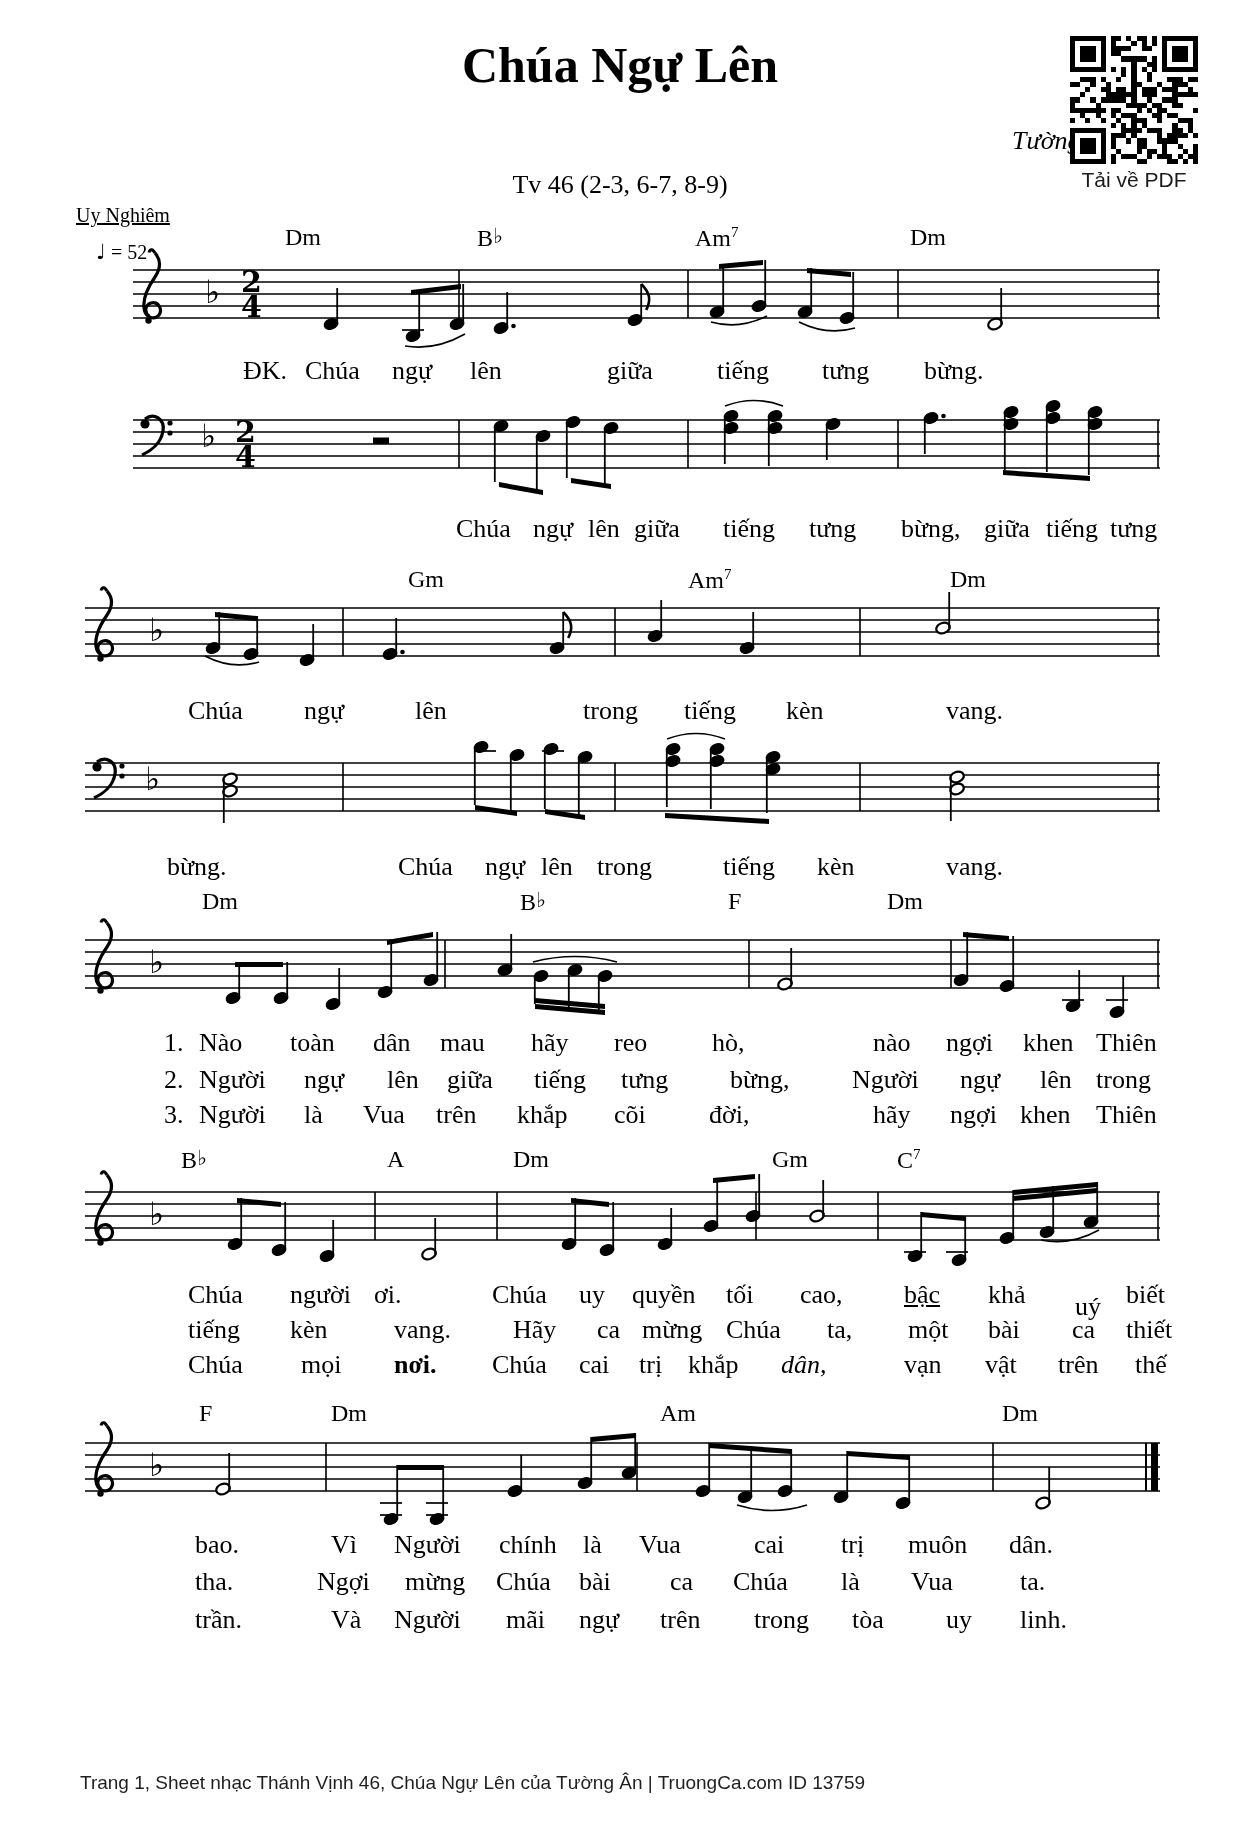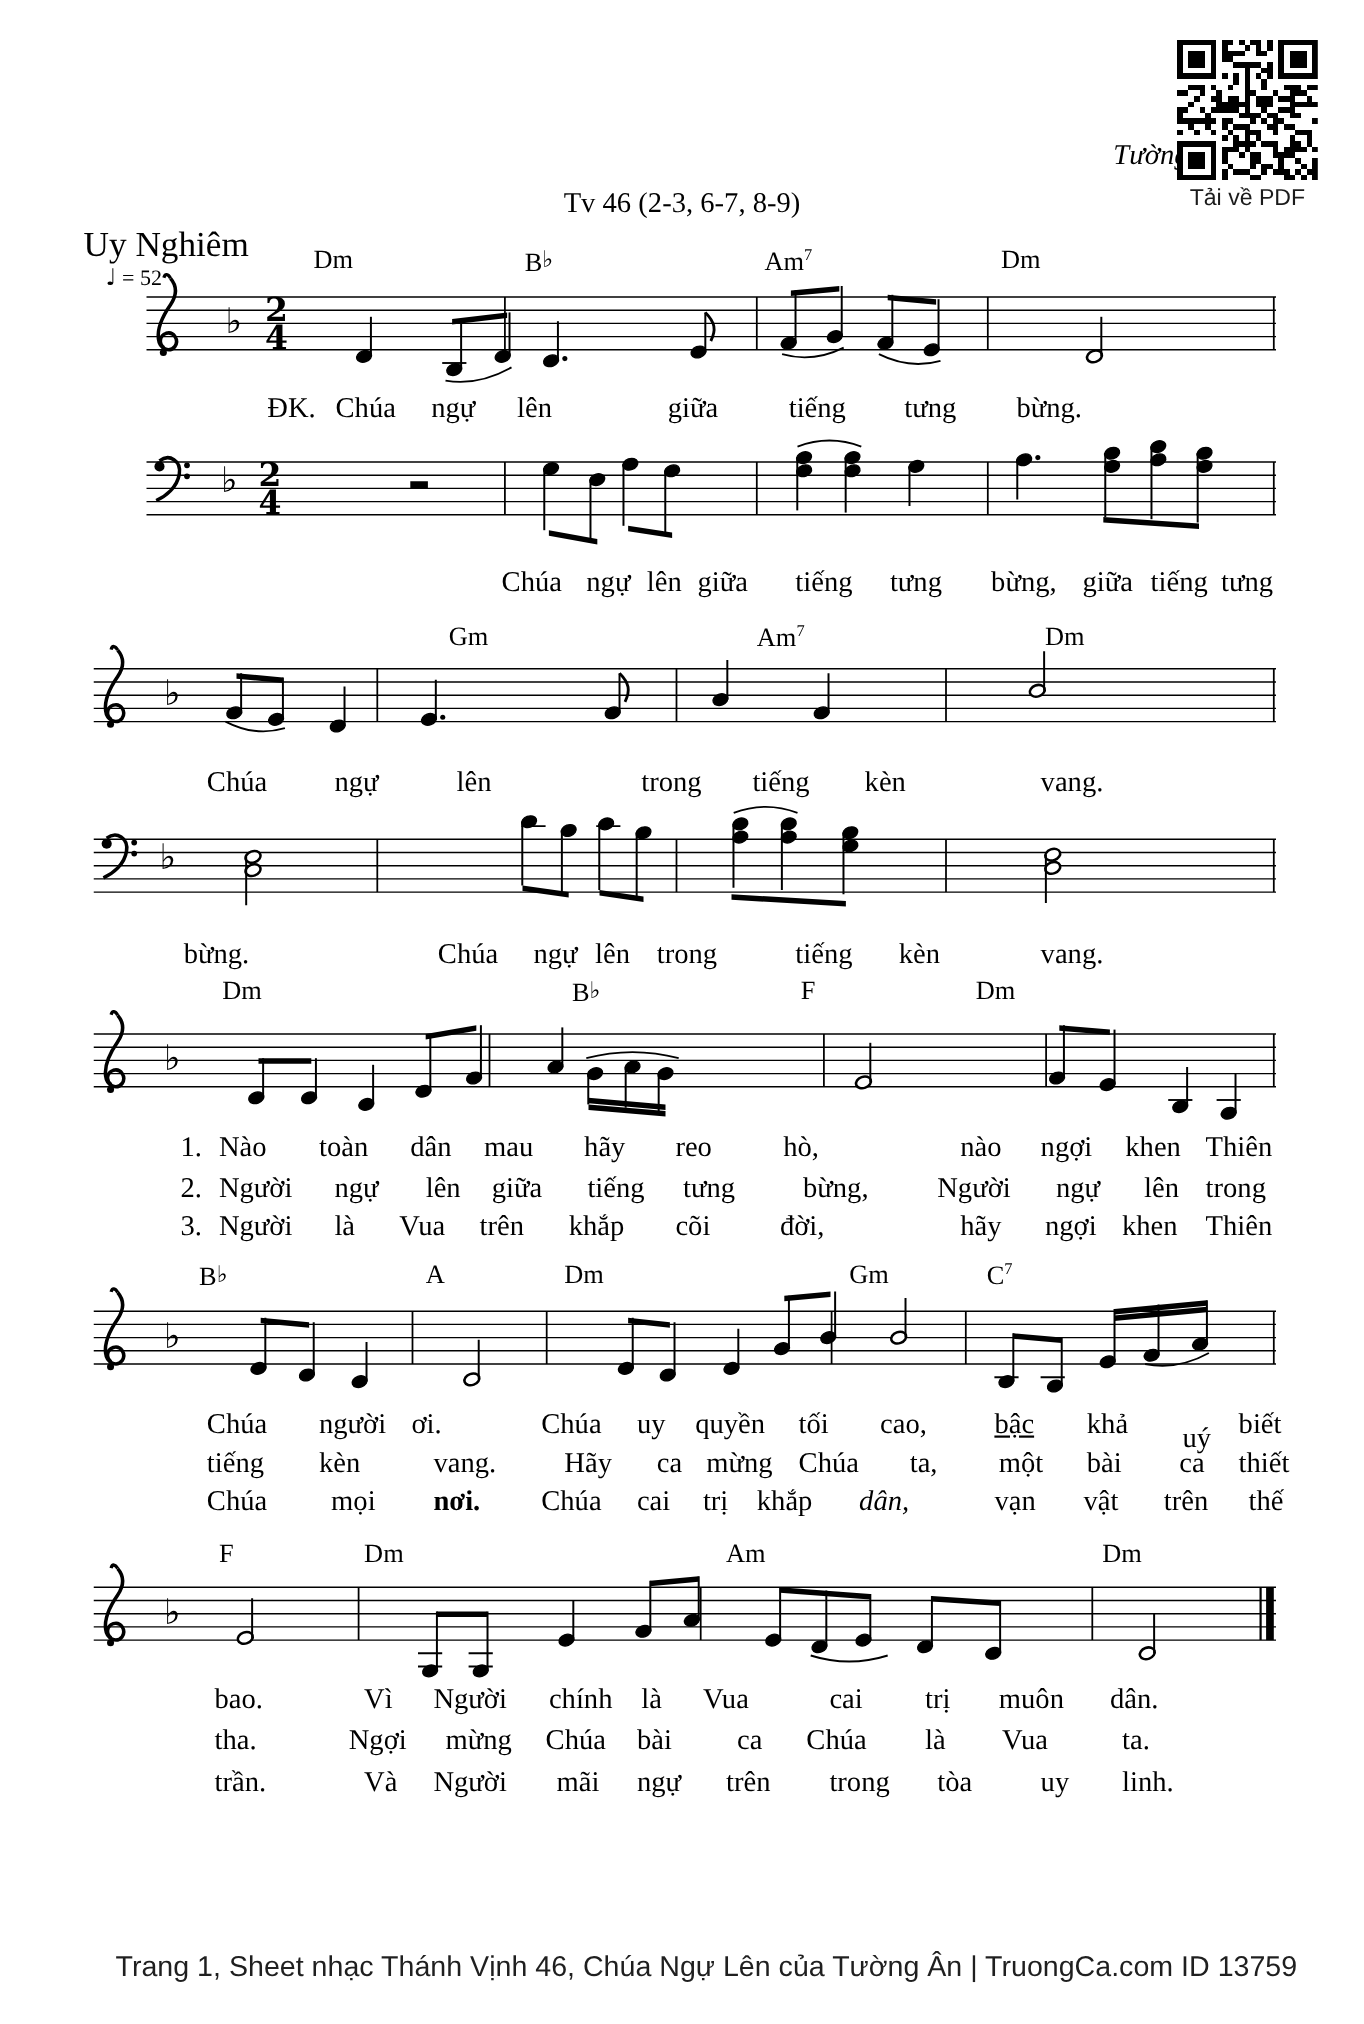--- a/index.html
+++ b/index.html
@@ -1,42 +1,43 @@
 <!DOCTYPE html>
 <html><head>
 <meta charset="utf-8">
 <style>
   html,body{margin:0;padding:0;background:#ffffff;}
   .page{position:relative;width:1240px;height:1840px;background:#fff;margin:0 auto;
         font-family:"Liberation Serif",serif;color:#000;overflow:hidden;}
   .title{position:absolute;top:36px;left:0;width:100%;text-align:center;
          font-size:50px;font-weight:bold;}
   .subtitle{position:absolute;top:170px;left:0;width:100%;text-align:center;font-size:26px;}
-  .style-marking{position:absolute;top:204px;left:76px;font-size:32px;}
+  .style-marking{position:absolute;top:204px;left:76px;font-size:20px;text-decoration:underline;}
   .tempo{position:absolute;top:240px;left:96px;font-size:20px;}
   .tempo .gl{font-family:"DejaVu Sans",sans-serif;font-size:21px;}
   .author{position:absolute;top:126px;left:0;width:1116px;text-align:right;
           font-size:26px;font-style:italic;z-index:1;}
   .qr{position:absolute;left:1070px;top:36px;width:128px;height:128px;background:#fff;z-index:2;}
   .dl{position:absolute;left:1052px;top:168px;width:164px;text-align:center;z-index:2;
       font-family:"Liberation Sans",sans-serif;font-size:21px;color:#1b1b1b;cursor:pointer;}
   .chord-row,.lyric-row{position:absolute;left:0;width:1240px;height:36px;}
   .chord{position:absolute;top:0;font-size:24px;white-space:pre;}
   .chord .acc{font-family:"DejaVu Sans",sans-serif;font-size:21px;vertical-align:3px;}
   .chord sup{font-size:15px;}
   .word{position:absolute;top:0;font-size:26px;white-space:pre;}
   .staff{position:absolute;}
   .footer{position:absolute;left:80px;top:1772px;font-family:"Liberation Sans",sans-serif;
-          font-size:26px;color:#1f1f1f;margin-left:25px;}
+          font-size:19px;color:#1f1f1f;}
 </style>
 </head>
 <body>
 
 <div class="page">
 
+  <div class="title">Chúa Ngự Lên</div>
   <div class="subtitle">Tv 46 (2-3, 6-7, 8-9)</div>
   <div class="style-marking">Uy Nghiêm</div>
   <div class="tempo"><span class="gl">♩</span> <span>= 52</span></div>
   <div class="author">Tường Ân</div>
 
   <div class="qr"><svg id="qr" width="128" height="128" viewBox="0 0 25 25" shape-rendering="crispEdges">
         <rect x="0" y="0" width="25" height="25" fill="#fff"></rect>
         <rect x="8" y="0" width="1" height="1" fill="#000"></rect>
         <rect x="9" y="0" width="1" height="1" fill="#000"></rect>
         <rect x="11" y="0" width="1" height="1" fill="#000"></rect>

